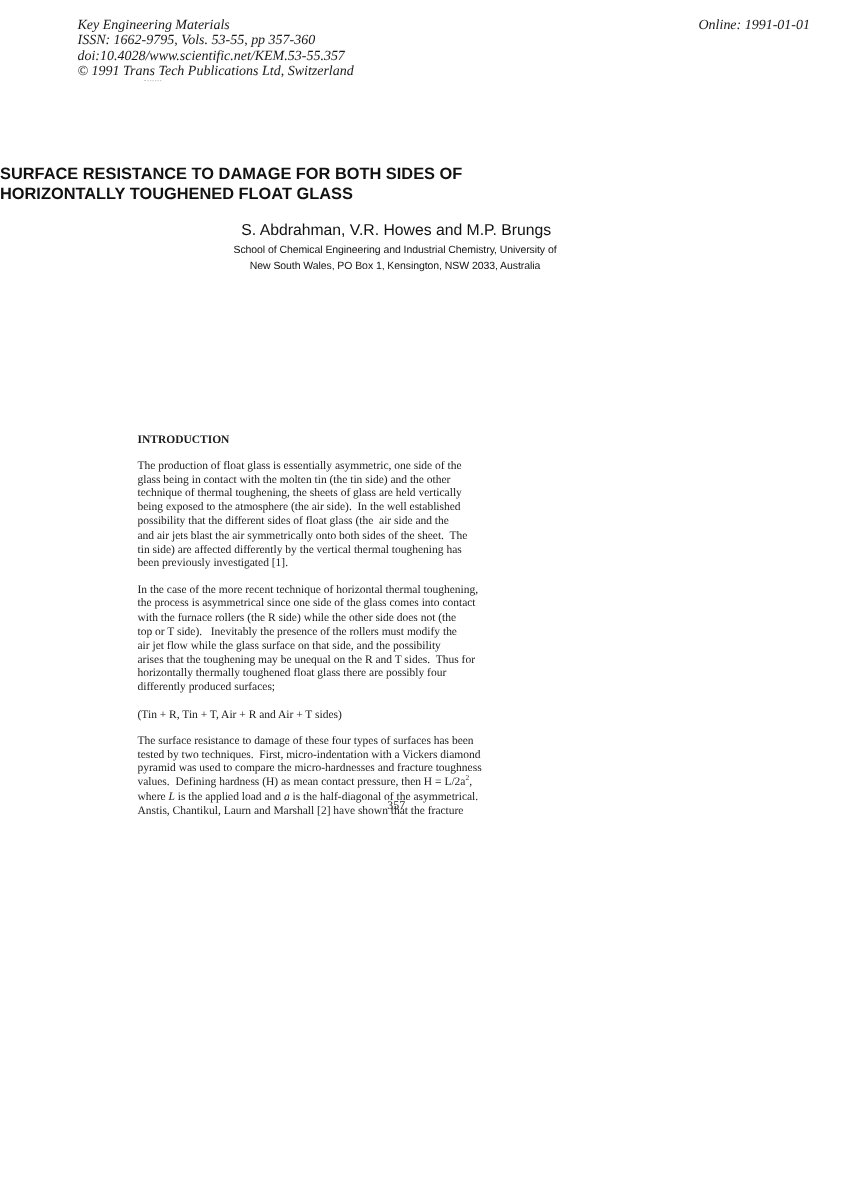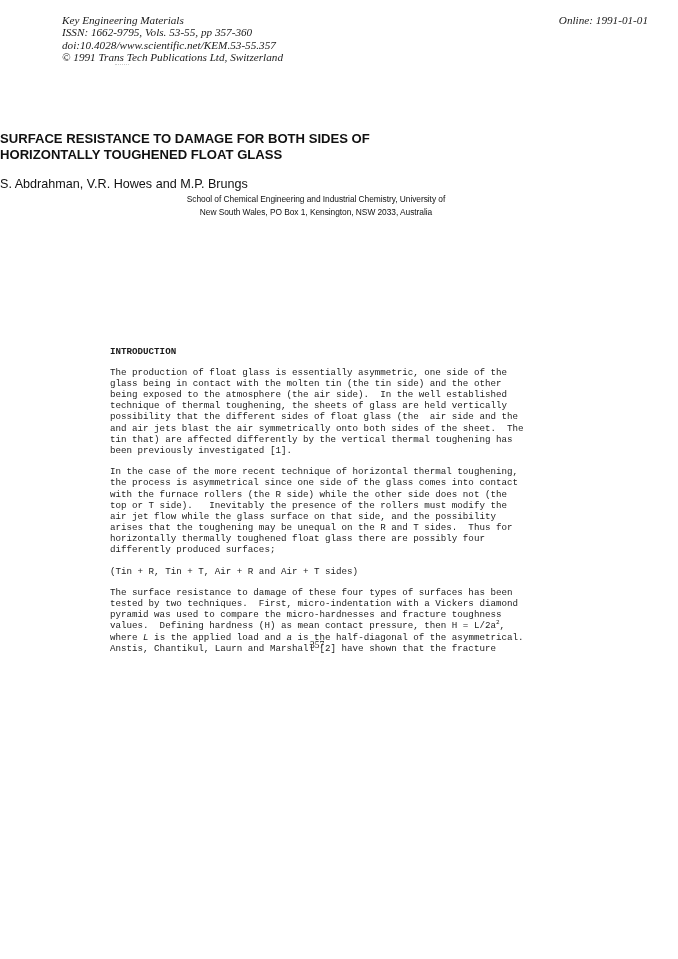--- a/index.html
+++ b/index.html
@@ -55,20 +55,21 @@
       font-size: 13.1px;
       line-height: 16px;
       color: #111111;
     }
     .title-block div { white-space: nowrap; }
     .authors {
       position: absolute;
       left: 0;
       width: 634px;
       top: 177px;
+      text-align: center;
       font-family: "Liberation Sans", sans-serif;
       font-size: 12.6px;
       line-height: 15px;
       white-space: nowrap;
       color: #111111;
     }
     .affiliation {
       position: absolute;
       left: 0;
       width: 632px;
@@ -79,21 +80,21 @@
       line-height: 12.5px;
       color: #111111;
       letter-spacing: -0.05px;
     }
     .affiliation div { white-space: nowrap; }
     .body-text {
       position: absolute;
       left: 110px;
       top: 346px;
       width: 440px;
-      font-family: Liberation Mono, monospace;
+      font-family: Liberation Serif, serif;
       font-size: 9.2px;
       line-height: 11.1px;
       color: #1a1a1a;
     }
     .section-heading {
       font-weight: bold;
       margin: 0 0 10px 0;
       white-space: nowrap;
     }
     .para {
@@ -142,25 +143,25 @@
   <div>School of Chemical Engineering and Industrial Chemistry, University of</div>
   <div>New South Wales, PO Box 1, Kensington, NSW 2033, Australia</div>
 </div>
 
 <div class="body-text">
   <div class="section-heading">INTRODUCTION</div>
 
   <div class="para">
     <span class="ln">The production of float glass is essentially asymmetric, one side of the</span>
     <span class="ln">glass being in contact with the molten tin (the tin side) and the other</span>
+    <span class="ln">technique of thermal toughening, the sheets of glass are held vertically</span>
     <span class="ln">being exposed to the atmosphere (the air side).  In the well established</span>
-    <span class="ln">technique of thermal toughening, the sheets of glass are held vertically</span>
     <span class="ln">possibility that the different sides of float glass (the  air side and the</span>
     <span class="ln">and air jets blast the air symmetrically onto both sides of the sheet.  The</span>
-    <span class="ln">tin that) are affected differently by the vertical thermal toughening has</span>
+    <span class="ln">tin side) are affected differently by the vertical thermal toughening has</span>
     <span class="ln">been previously investigated [1].</span>
   </div>
 
   <div class="para">
     <span class="ln">In the case of the more recent technique of horizontal thermal toughening,</span>
     <span class="ln">the process is asymmetrical since one side of the glass comes into contact</span>
     <span class="ln">with the furnace rollers (the R side) while the other side does not (the</span>
     <span class="ln">top or T side).   Inevitably the presence of the rollers must modify the</span>
     <span class="ln">air jet flow while the glass surface on that side, and the possibility</span>
     <span class="ln">arises that the toughening may be unequal on the R and T sides.  Thus for</span>

